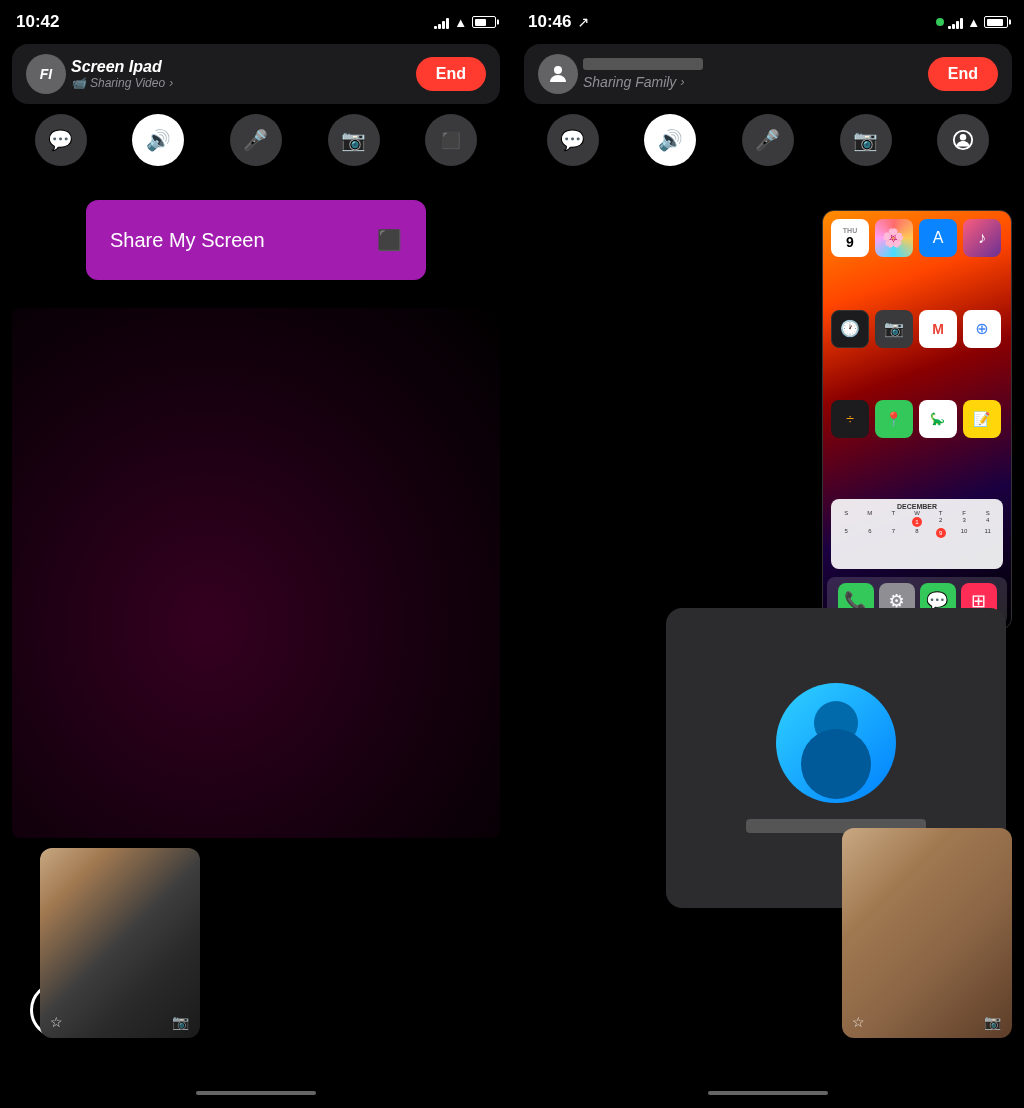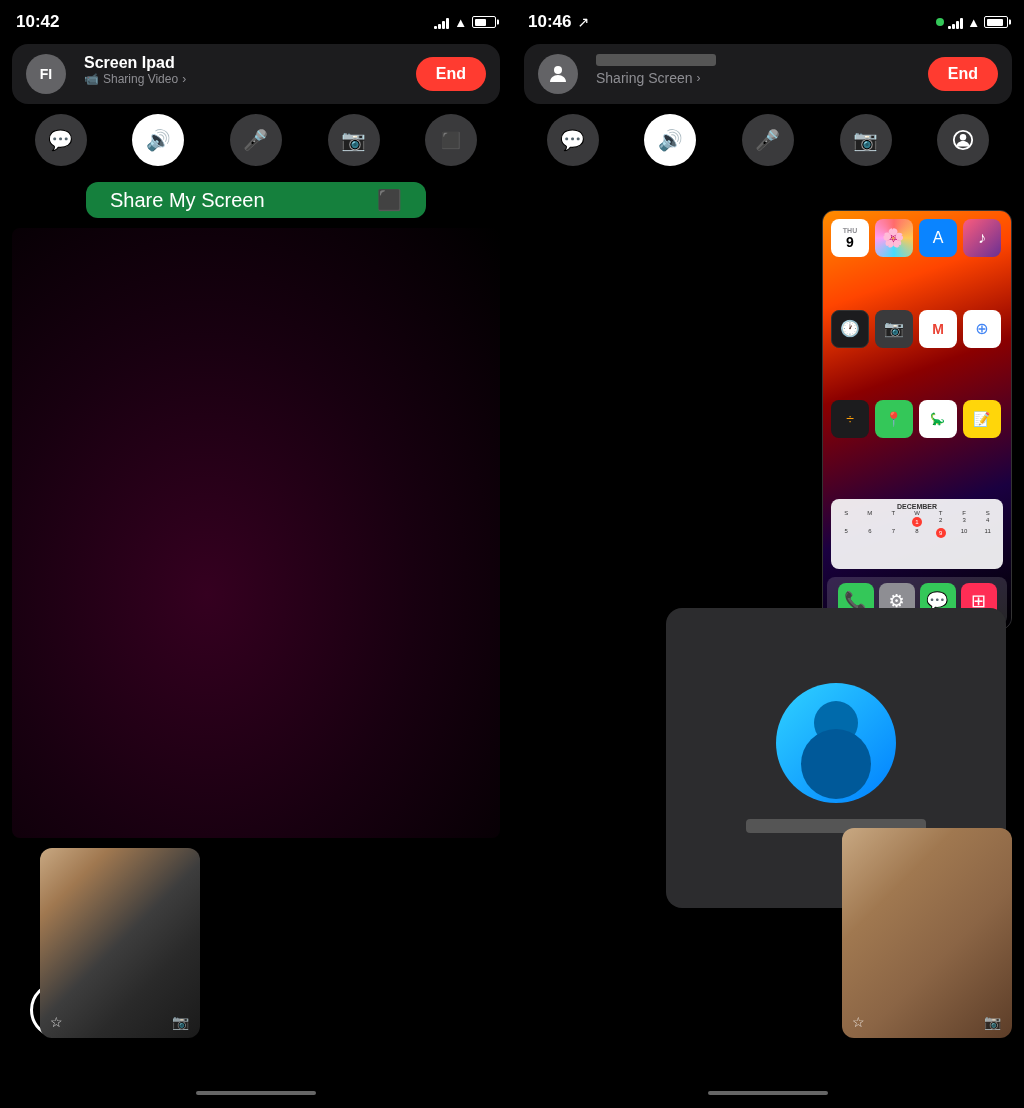--- a/index.html
+++ b/index.html
@@ -98,22 +98,23 @@
       background: #1c1c1e;
       border-radius: 16px;
       margin: 4px 12px;
       padding: 10px 14px;
       display: flex;
       align-items: center;
       justify-content: space-between;
     }
     .call-info {
       display: flex;
-      align-items: flex-start;
-      gap: 18px;
+      align-items: center;
+      gap: 5px;
+      font-style: italic;
     }
     .avatar-circle {
       width: 40px;
       height: 40px;
       border-radius: 50%;
       background: #636366;
       display: flex;
       align-items: center;
       justify-content: center;
       color: #fff;
@@ -163,24 +164,24 @@
       font-size: 20px;
       color: #fff;
     }
     .ctrl-btn.active {
       background: #fff;
       color: #000;
     }
 
     
     .share-screen-btn {
-      background: #15803d;
+      background: #a21caf;
       border-radius: 12px;
-      margin: 10px auto;
-      padding: 6px 24px;
+      margin: 28px auto;
+      padding: 28px 24px;
       display: flex;
       align-items: center;
       justify-content: space-between;
       width: 340px;
       cursor: pointer;
     }
     .share-screen-label {
       color: #fff;
       font-size: 20px;
       font-weight: 400;
@@ -538,21 +539,21 @@
     <div class="call-info">
       <div class="avatar-circle" style="background:#636366;">
         <svg width="24" height="24" viewBox="0 0 24 24" fill="white">
           <circle cx="12" cy="8" r="4"></circle>
           <path d="M4 20c0-4 3.6-7 8-7s8 3 8 7"></path>
         </svg>
       </div>
       <div class="call-details">
         <div style="width:120px;height:12px;background:#555;border-radius:3px;margin-bottom:4px;"></div>
         <div class="call-subtitle">
-          <span class="sharing-text">Sharing Screen</span>
+          <span class="sharing-text">Sharing Family</span>
           <span class="chevron">›</span>
         </div>
       </div>
     </div>
     <button class="end-button">End</button>
   </div>
 
   <div class="controls-row">
     <div class="ctrl-btn">💬</div>
     <div class="ctrl-btn active">🔊</div>

